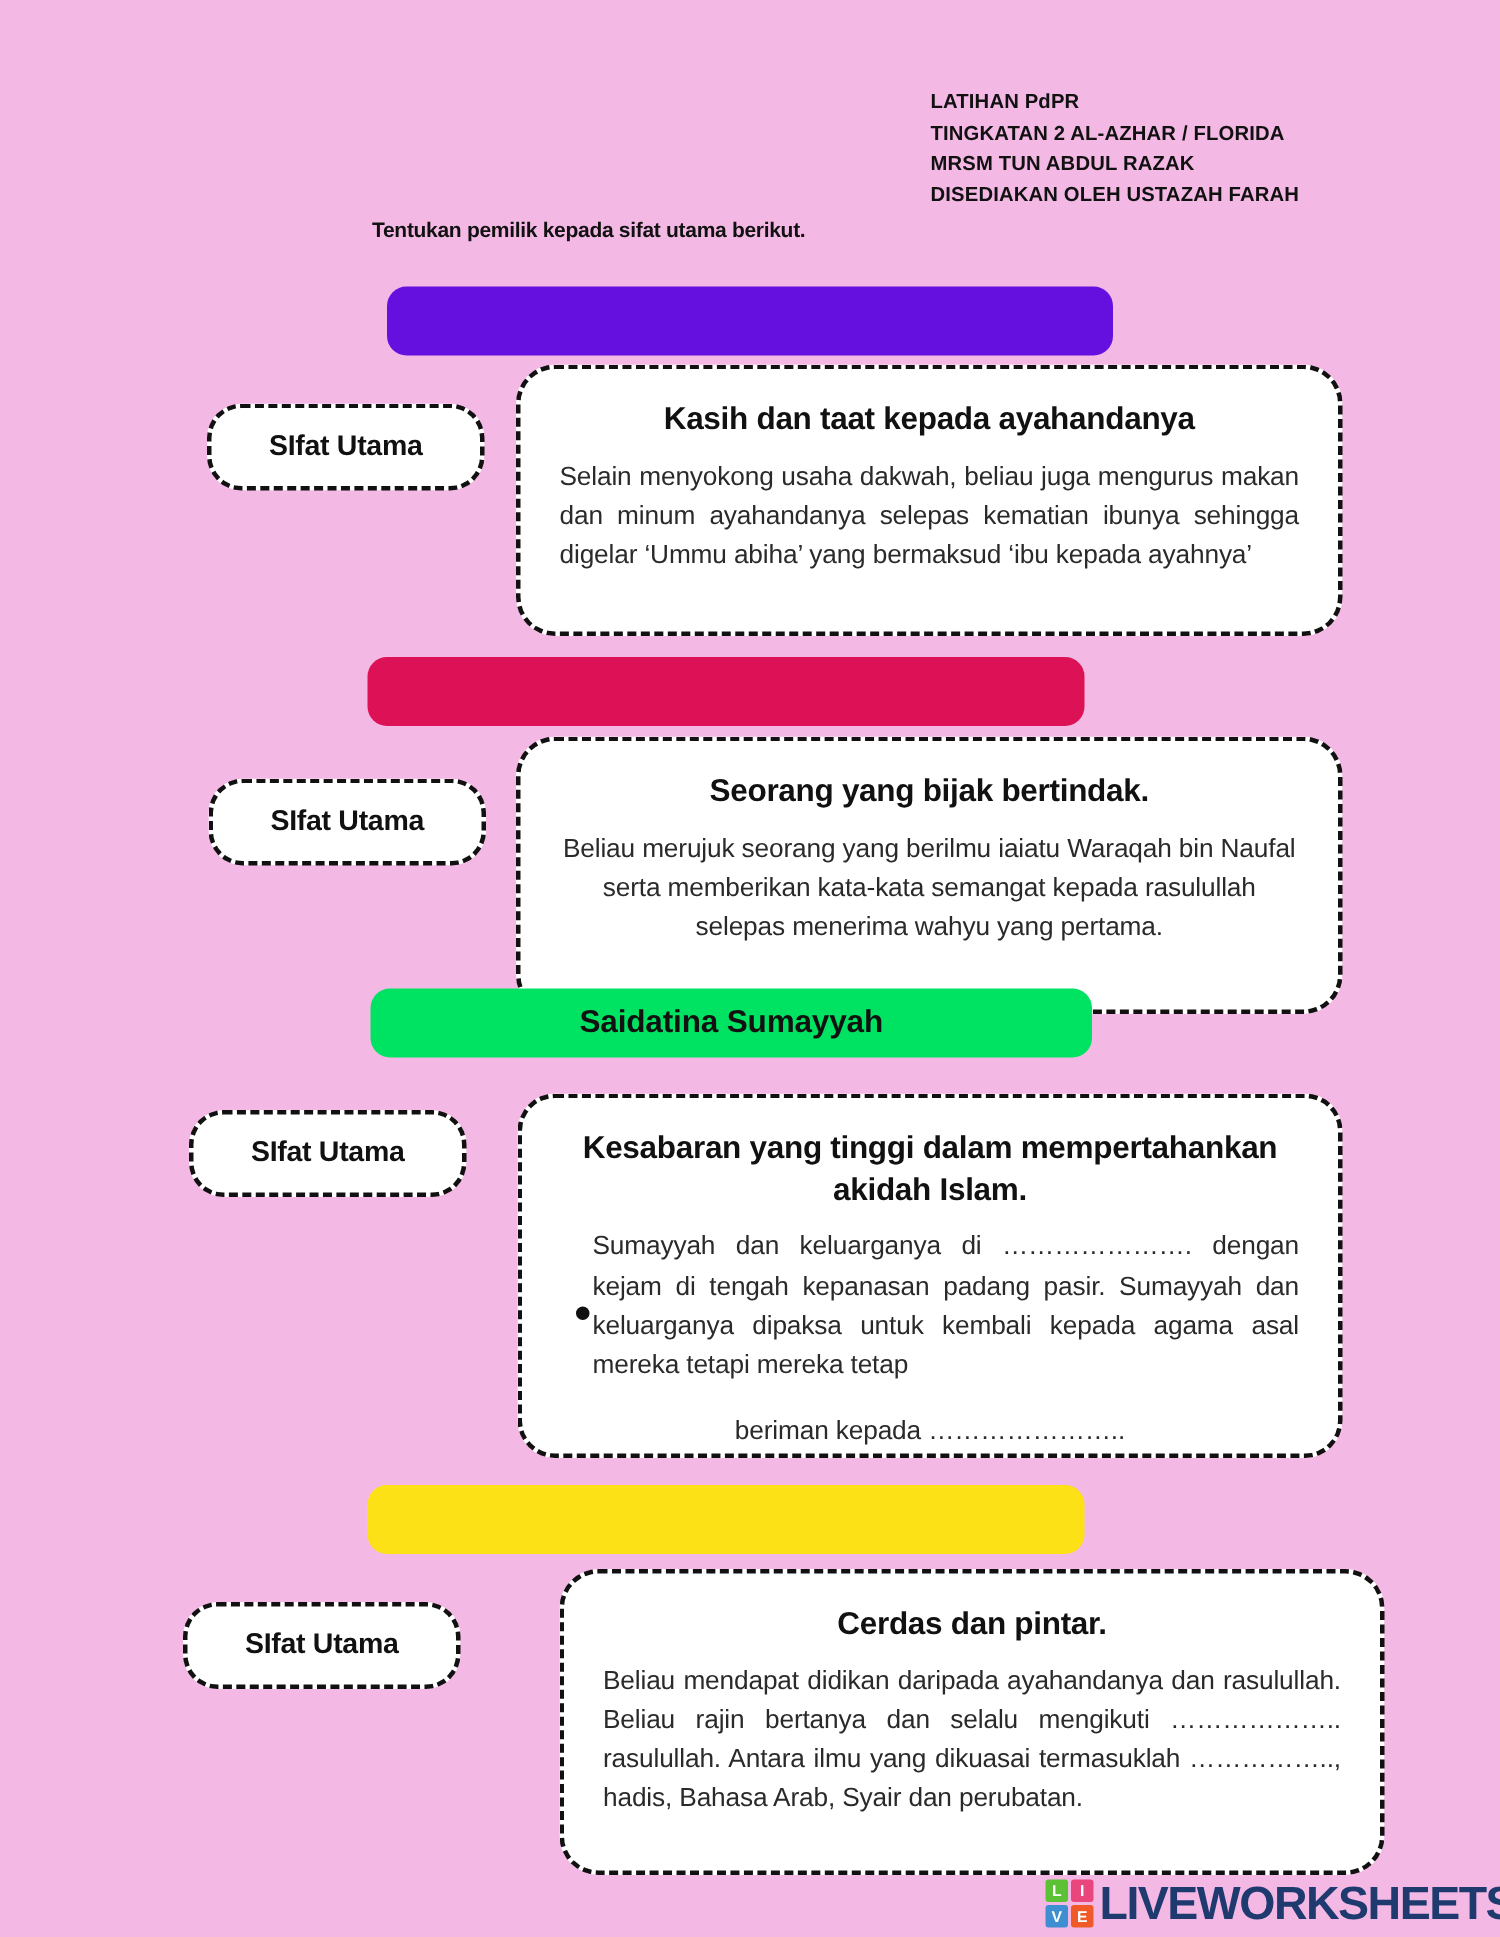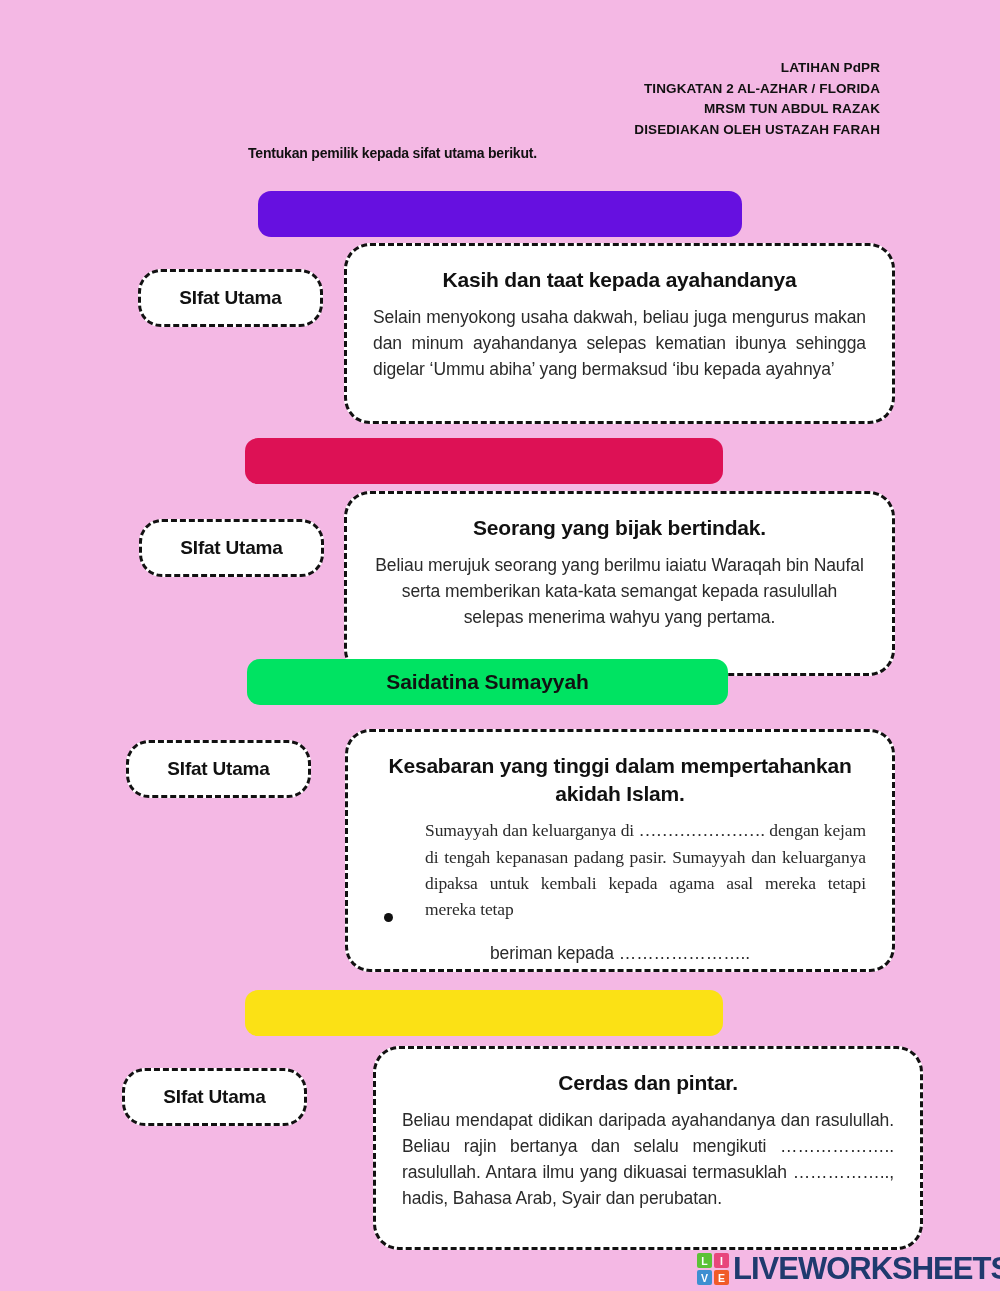--- a/index.html
+++ b/index.html
@@ -12,22 +12,21 @@
     background: #f4b8e4;
     font-family: "Liberation Sans", sans-serif;
     position: relative;
     overflow: hidden;
   }
 
   
   .header {
     position: absolute;
     top: 58px;
-    right: 120px;
-    text-align: right;
+    right: 134px;
     line-height: 1.52;
   }
   .header div {
     font-size: 13.5px;
     font-weight: bold;
     color: #111111;
     letter-spacing: 0.1px;
     white-space: nowrap;
   }
 
@@ -110,23 +109,22 @@
     color: #2a2a2a;
     line-height: 1.5;
     letter-spacing: -0.1px;
   }
   .card-body.justify { text-align: justify; text-align-last: left; }
   .card-body.center  { text-align: center; }
 
   
   .bullet-row {
     display: flex;
-    align-items: flex-end;
-    gap: 32px;
-    font-family: Liberation Serif, serif;
+    align-items: center;
+    gap: 2px;
   }
   .bullet-dot {
     flex: 0 0 auto;
     width: 9px;
     height: 9px;
     border-radius: 50%;
     background: #111111;
     margin-top: 11px;
     margin-left: 10px;
   }

